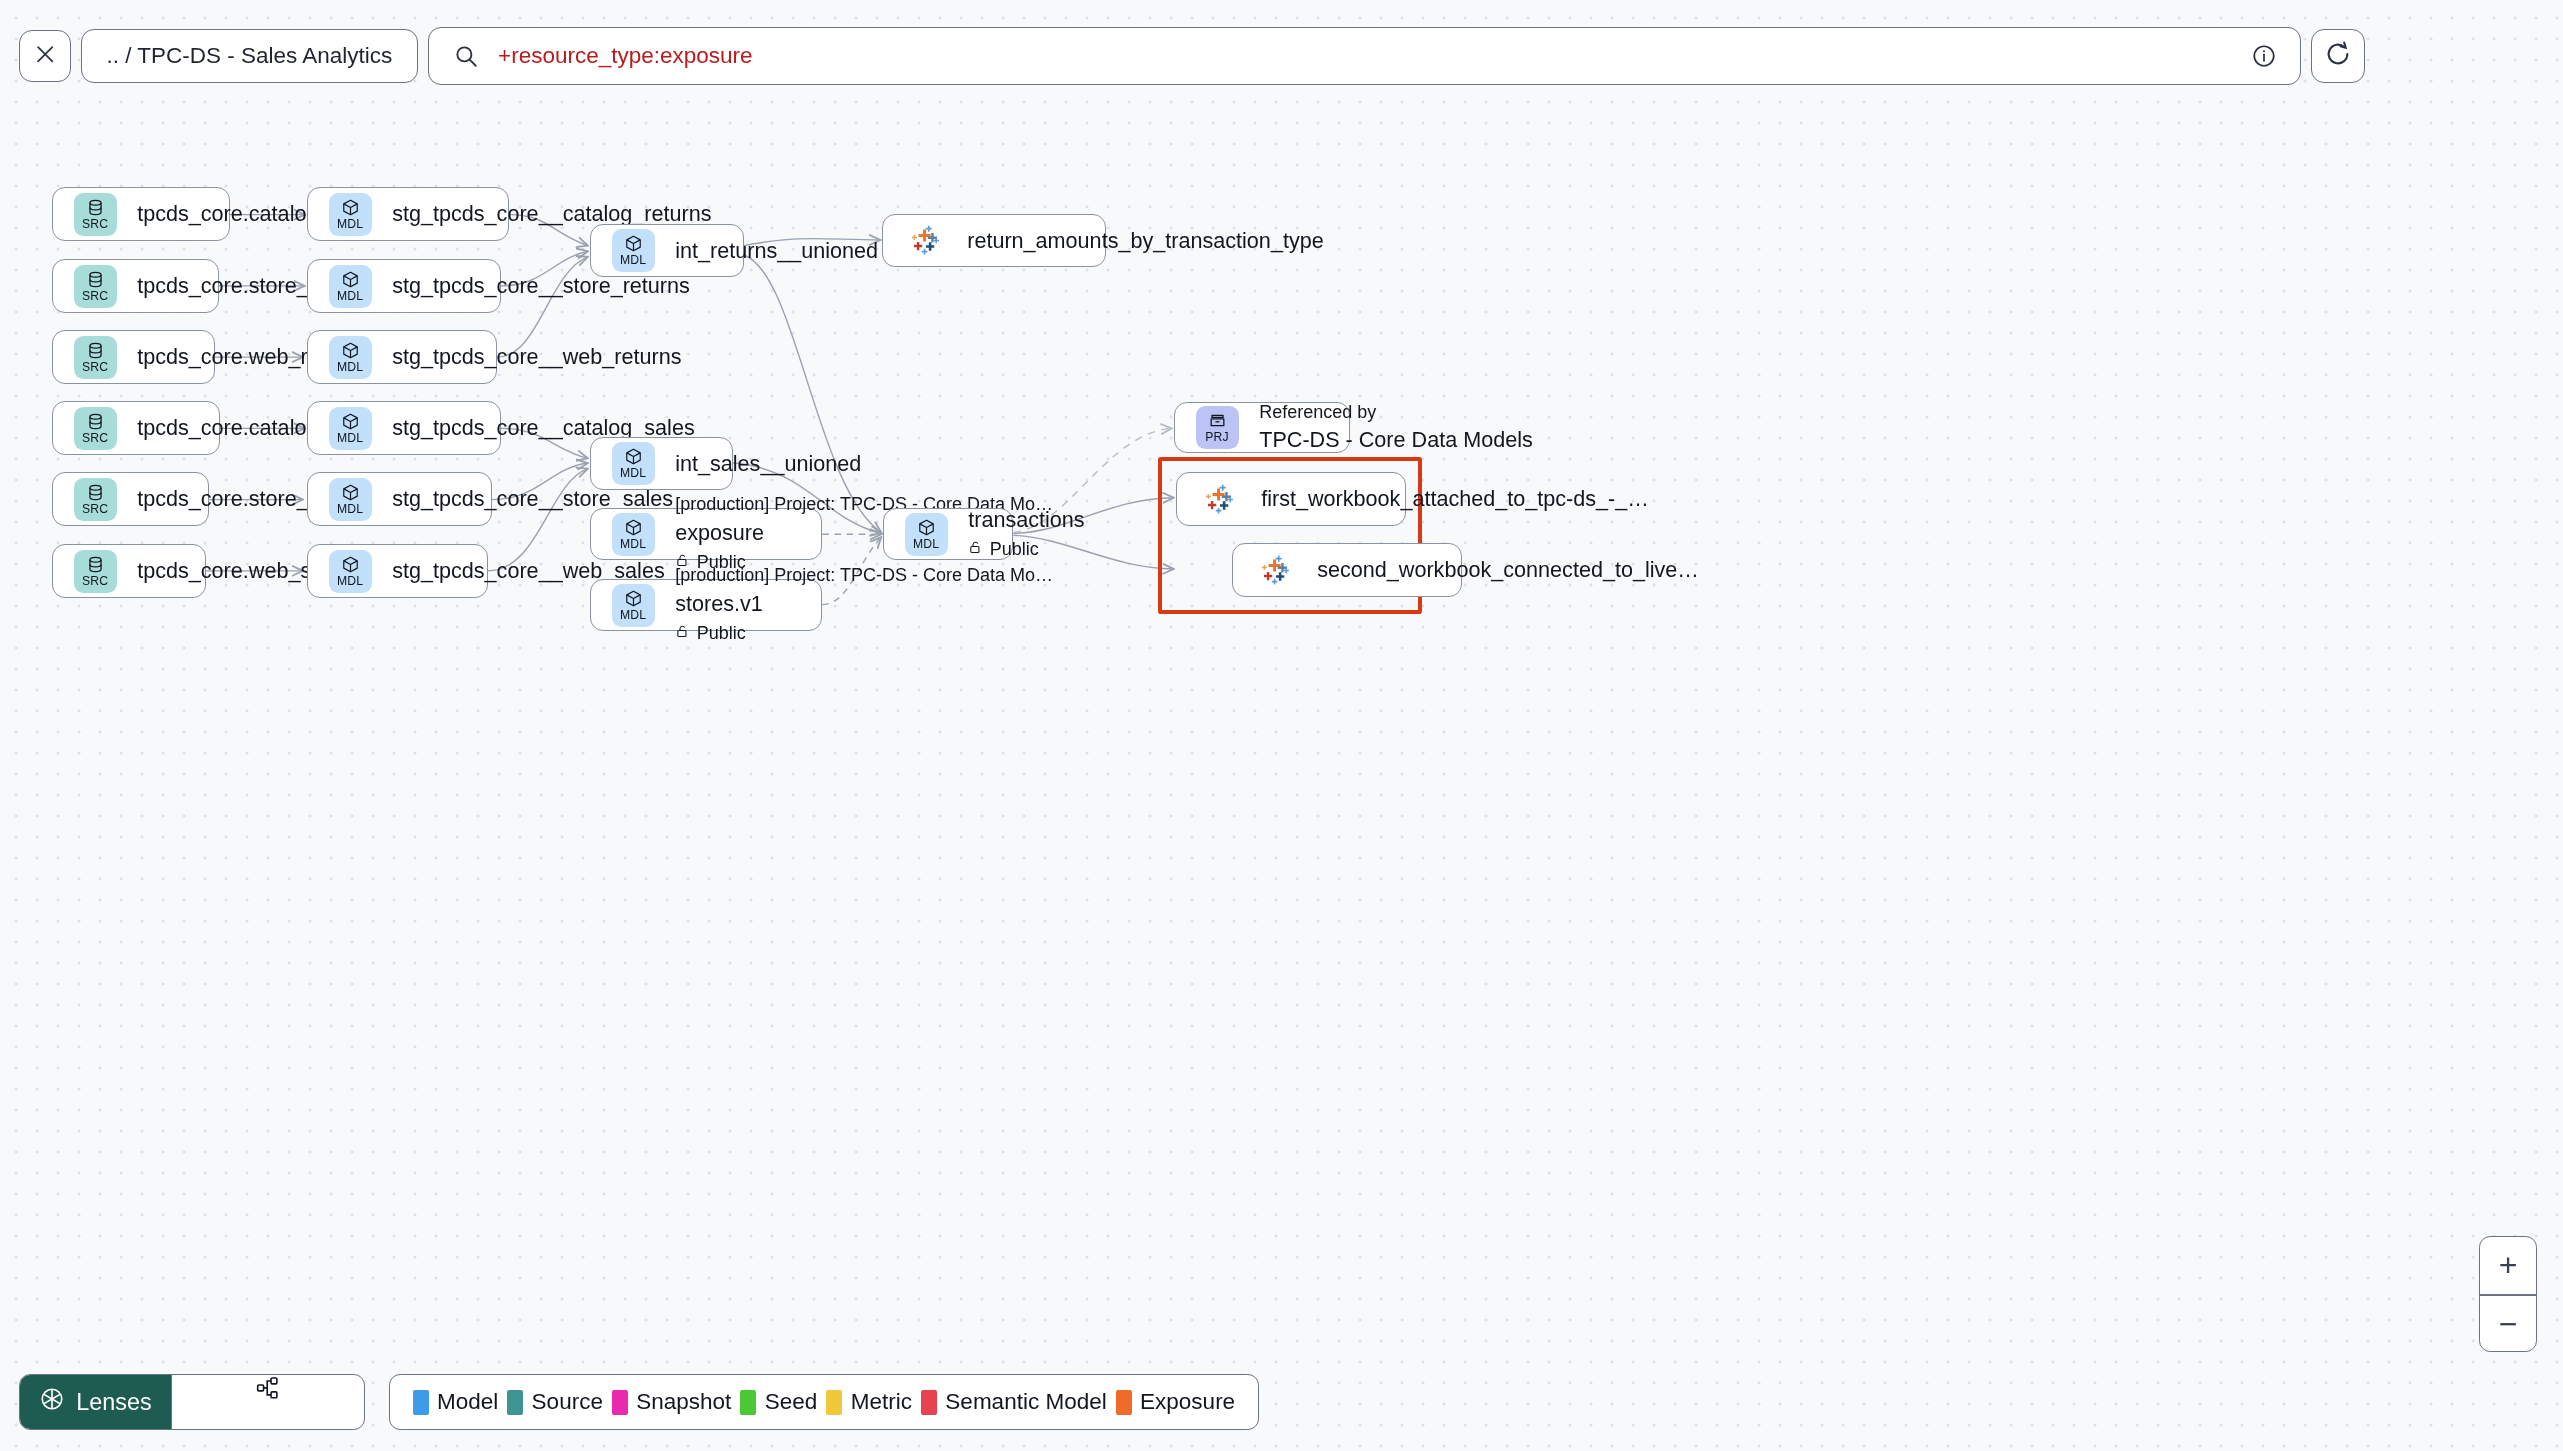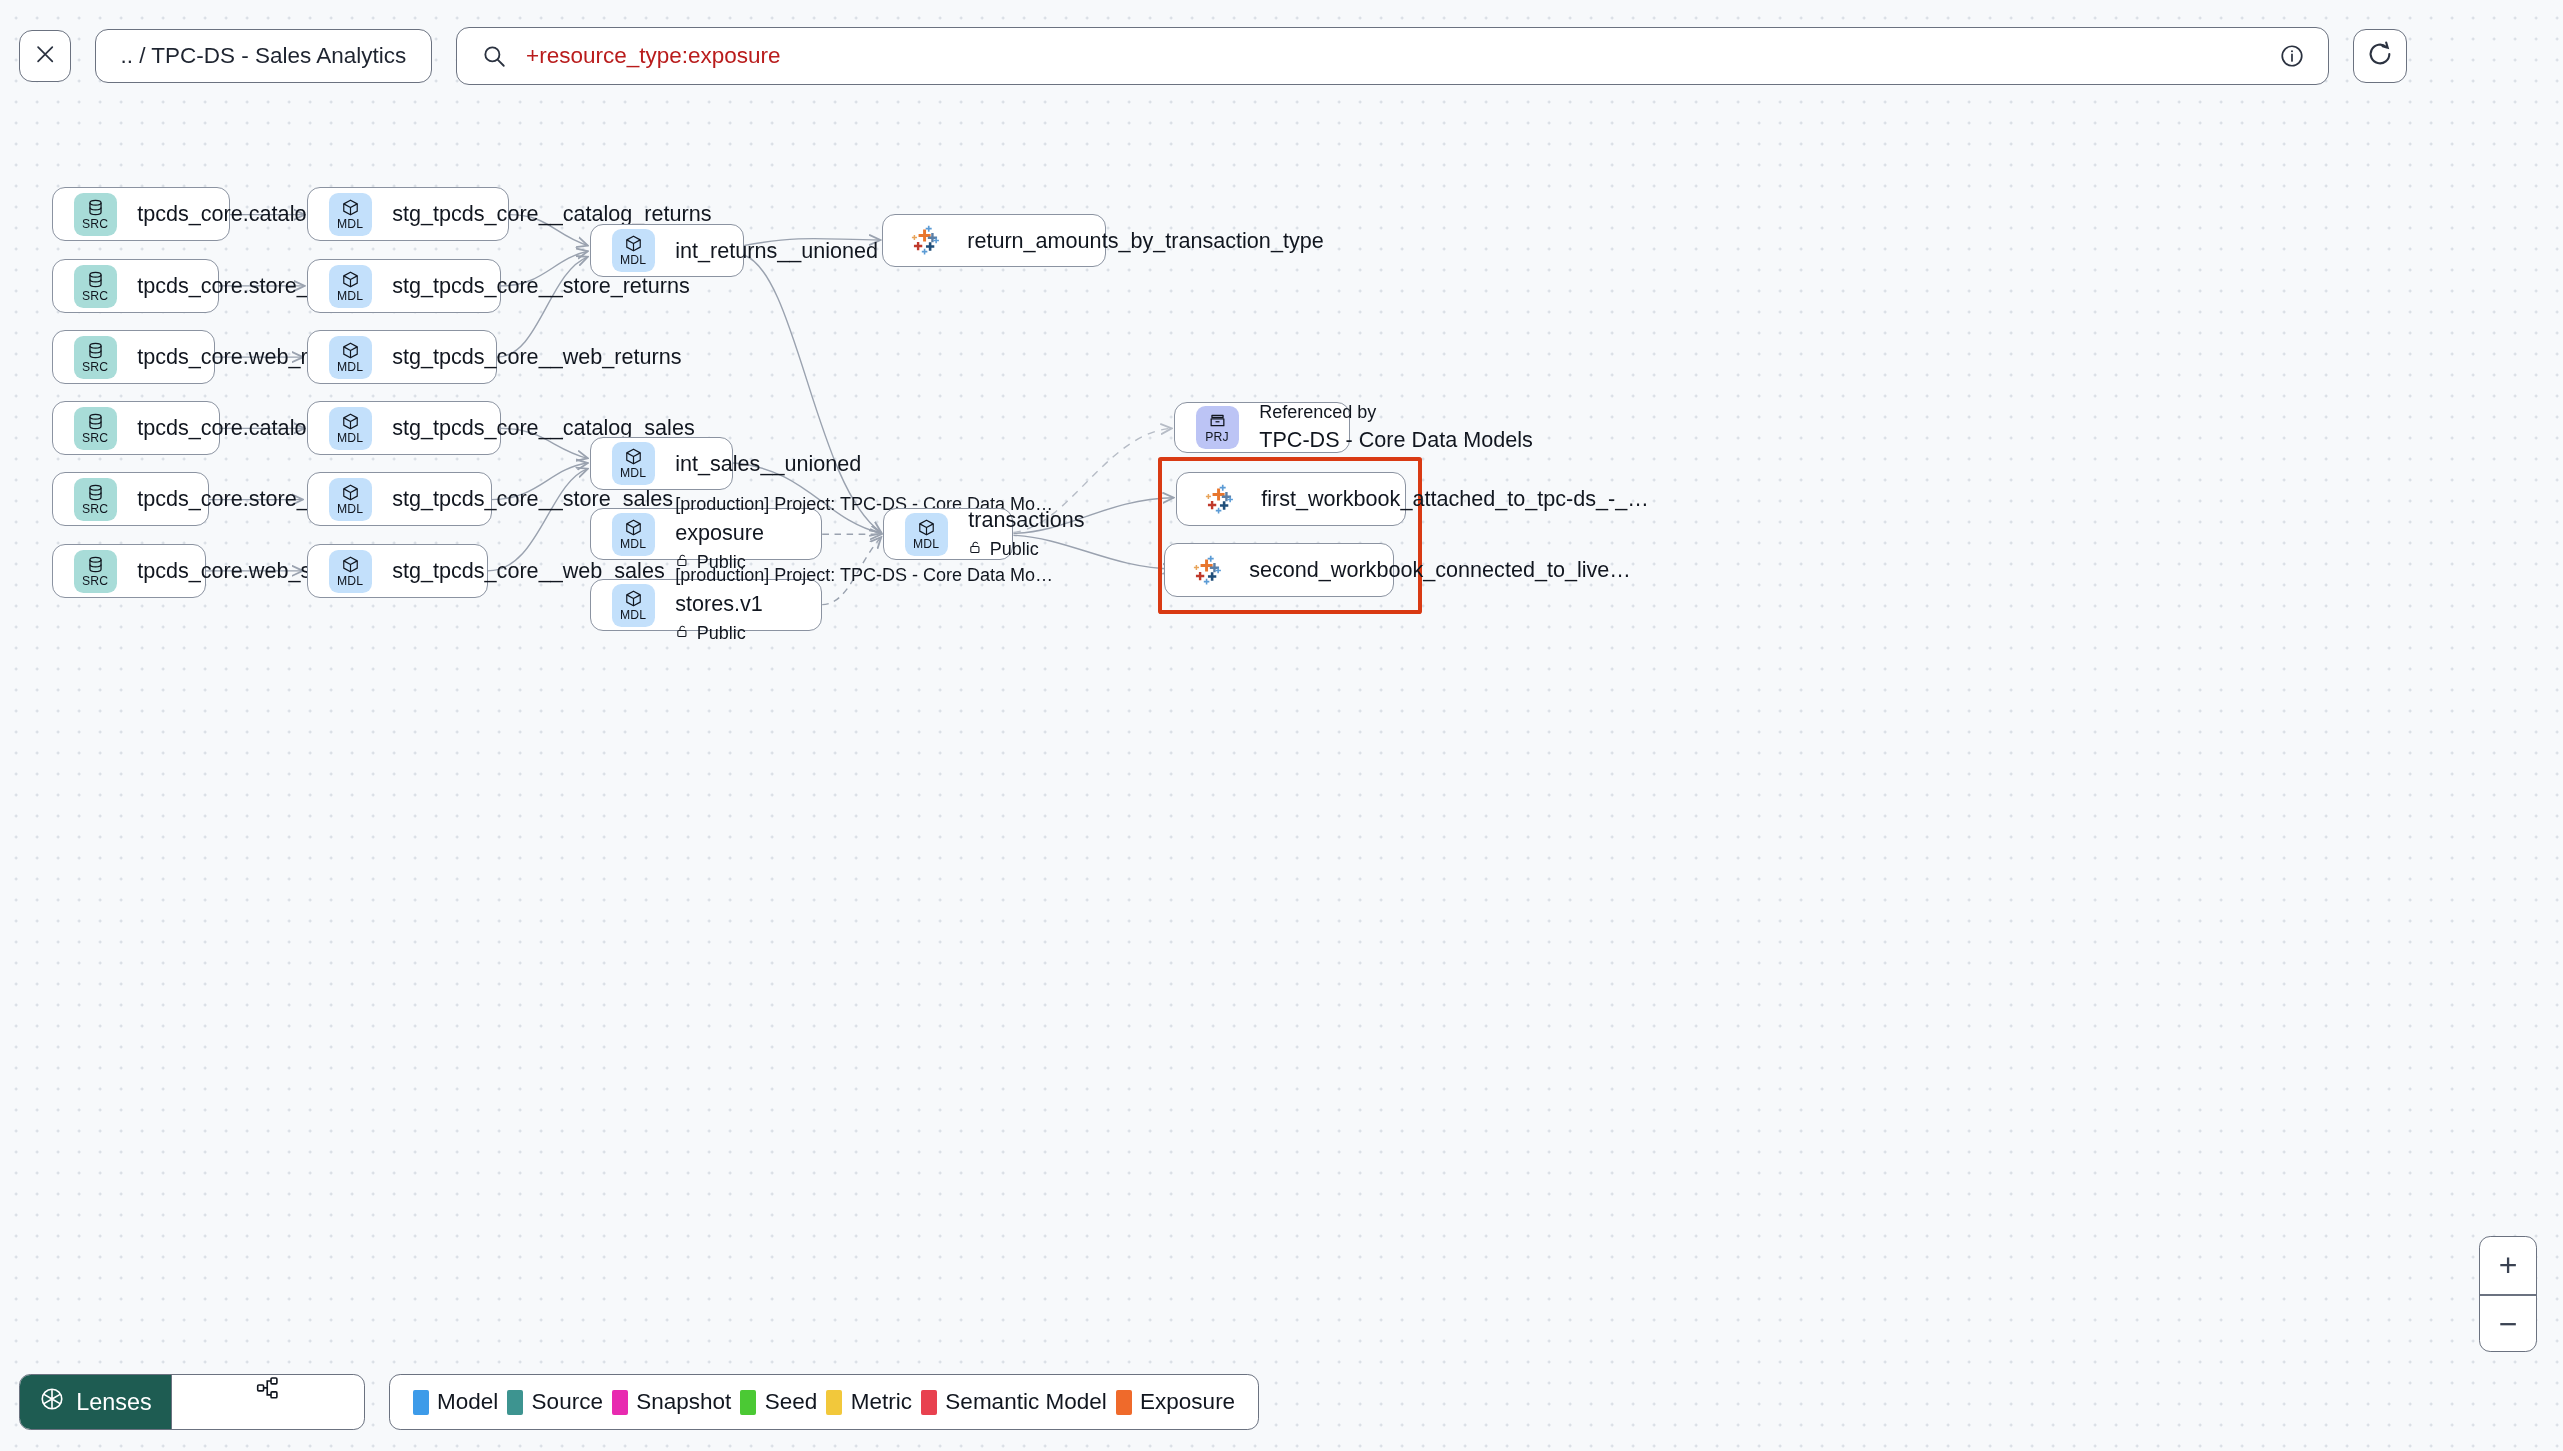--- a/index.html
+++ b/index.html
@@ -18,21 +18,21 @@
     background-size: 21px 21px;
     background-position: 5.6px 7.5px;
   }
 
   
   .topbar {
     position: absolute; left: 0; top: 0;
     width: 2563px; height: 111px;
     display: flex; align-items: center;
     padding: 0 19px;
-    gap: 24px;
+    gap: 10px;
     z-index: 30;
   }
   .tb-btn {
     background: #fff;
     border: 1.5px solid #6b7280;
     border-radius: 13px;
     display: flex; align-items: center; justify-content: center;
   }
   .close-btn { width: 52px; height: 52px; }
   .close-btn svg { width: 24.4px; height: 24.4px; }
@@ -588,21 +588,21 @@
             <path d="M8 14 v5.5 M5.3 16.8 h5.5" stroke="#e8a45a" stroke-width="1.6"></path>
             <path d="M19 29 v6 M16 32 h6" stroke="#5b9bd5" stroke-width="1.7"></path>
           </g>
         </svg>
       </div>
       <div class="lines">
           <div class="title">first_workbook_attached_to_tpc-ds_-_…</div>
         </div>
     </div>
 
-    <div class="node" style="left:1164px;top:543px;width:230px;height:54px;">
+    <div class="node" style="left:1232px;top:543px;width:230px;height:54px;">
       <div class="badge badge-exp">
         <svg viewBox="0 0 40 40" style="width:37px;height:37px;">
           <g stroke-linecap="butt">
             <path d="M19 8 v13 M12.5 14.5 h13" stroke="#e8762d" stroke-width="3.2"></path>
             <path d="M27.5 12 v10 M22.5 17 h10" stroke="#5b7fa6" stroke-width="2.6"></path>
             <path d="M12 21.5 v9 M7.5 26 h9" stroke="#c0392b" stroke-width="2.6"></path>
             <path d="M25 22 v9 M20.5 26.5 h9" stroke="#1f4e79" stroke-width="2.8"></path>
             <path d="M23.5 4 v6.5 M20.2 7.2 h6.5" stroke="#5b9bd5" stroke-width="1.8"></path>
             <path d="M31.5 17 v6 M28.5 20 h6" stroke="#5b9bd5" stroke-width="1.7"></path>
             <path d="M8 14 v5.5 M5.3 16.8 h5.5" stroke="#e8a45a" stroke-width="1.6"></path>

